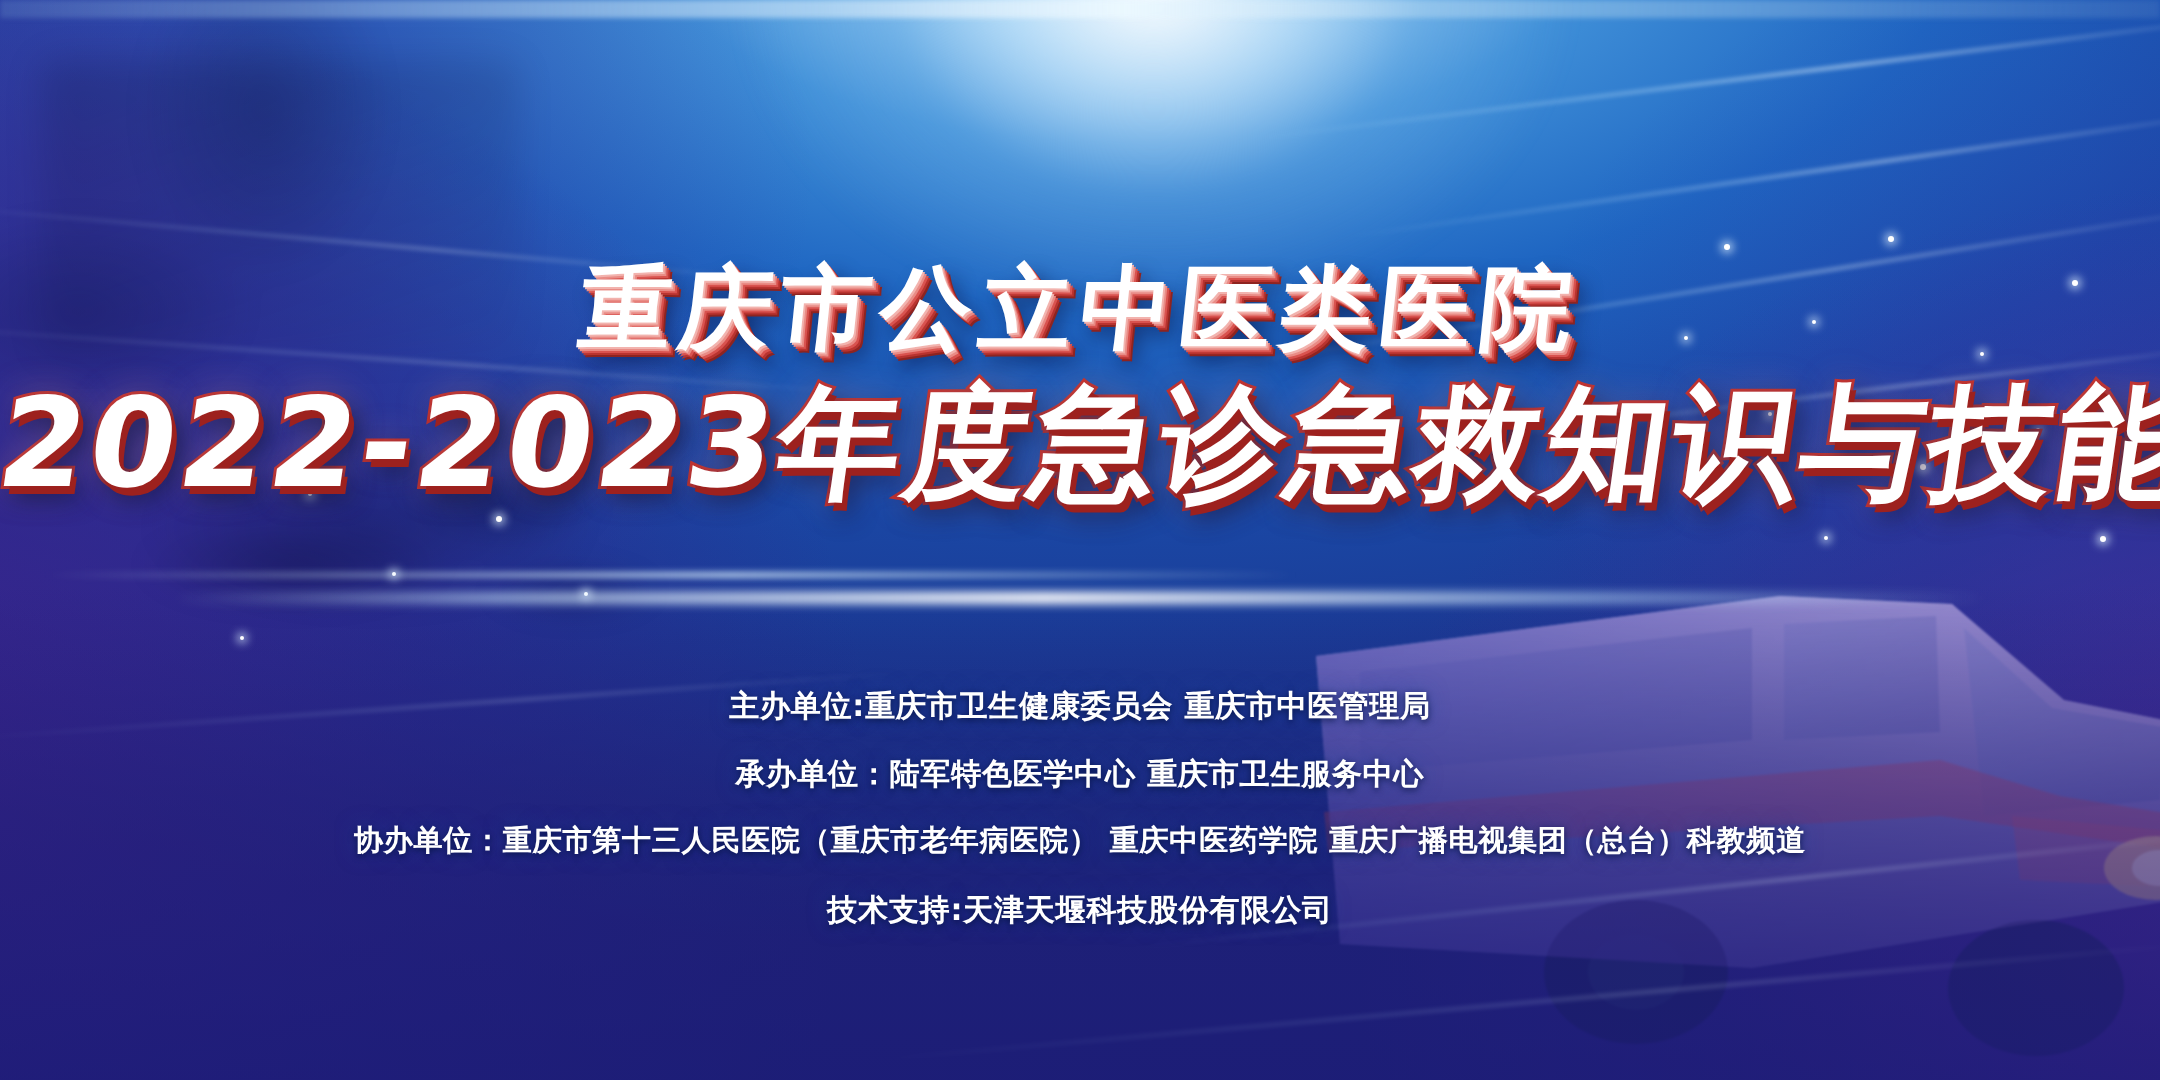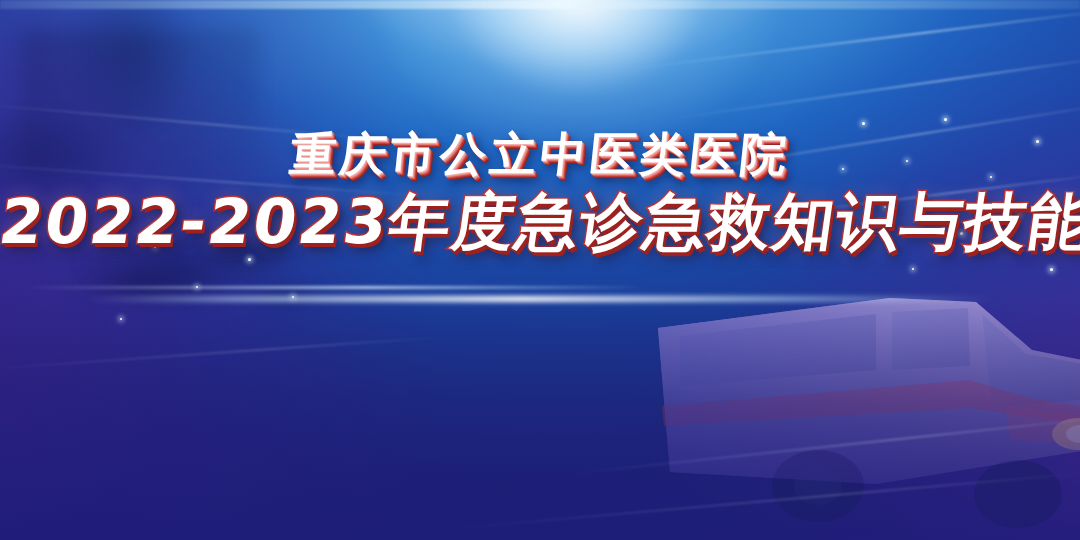--- a/index.html
+++ b/index.html
@@ -222,14 +222,20 @@
   <div class="top-glow"></div>
   <div class="top-band"></div>
   <div class="hero-beam2"></div>
   <div class="hero-beam"></div>
 
   <div class="titles">
     <div class="title-1">重庆市公立中医类医院</div>
     <div class="title-2">2022-2023年度急诊急救知识与技能竞赛</div>
   </div>
 
+  <div class="subs">
+    <div class="sub">主办单位:重庆市卫生健康委员会  重庆市中医管理局</div>
+    <div class="sub">承办单位：陆军特色医学中心  重庆市卫生服务中心</div>
+    <div class="sub wide">协办单位：重庆市第十三人民医院（重庆市老年病医院）  重庆中医药学院  重庆广播电视集团（总台）科教频道</div>
+    <div class="sub">技术支持:天津天堰科技股份有限公司</div>
+  </div>
 
 </div>
 
 </body></html>

